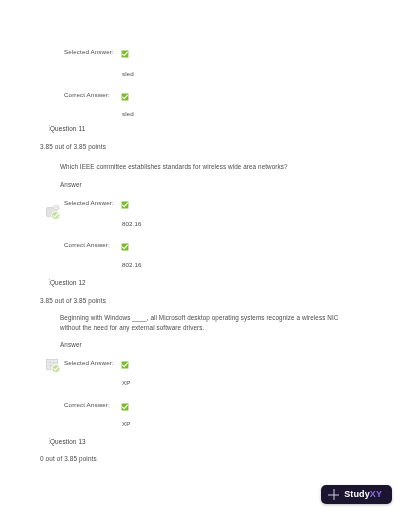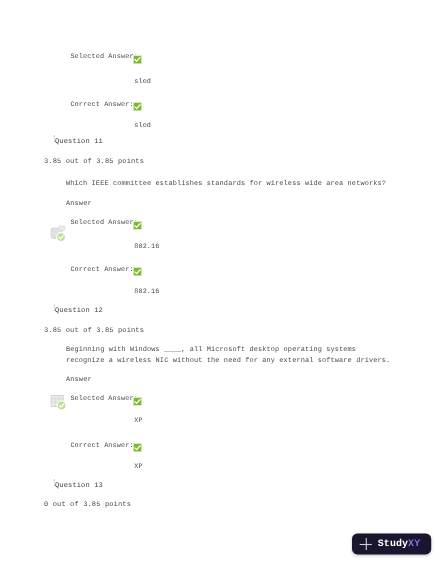--- a/index.html
+++ b/index.html
@@ -14,21 +14,20 @@
     overflow: hidden;
     font-family: "Liberation Sans", sans-serif;
     color: #3b3b3b;
     -webkit-font-smoothing: antialiased;
   }
 
   .page {
     position: absolute;
     inset: 0;
     background: #ffffff;
-    font-family: Liberation Mono, monospace;
   }
   .qa-label {
     position: absolute;
     left: 64px;
     font-size: 6.2px;
     letter-spacing: 0.12px;
     color: #4a4a4a;
     white-space: nowrap;
   }
   .qa-value {

